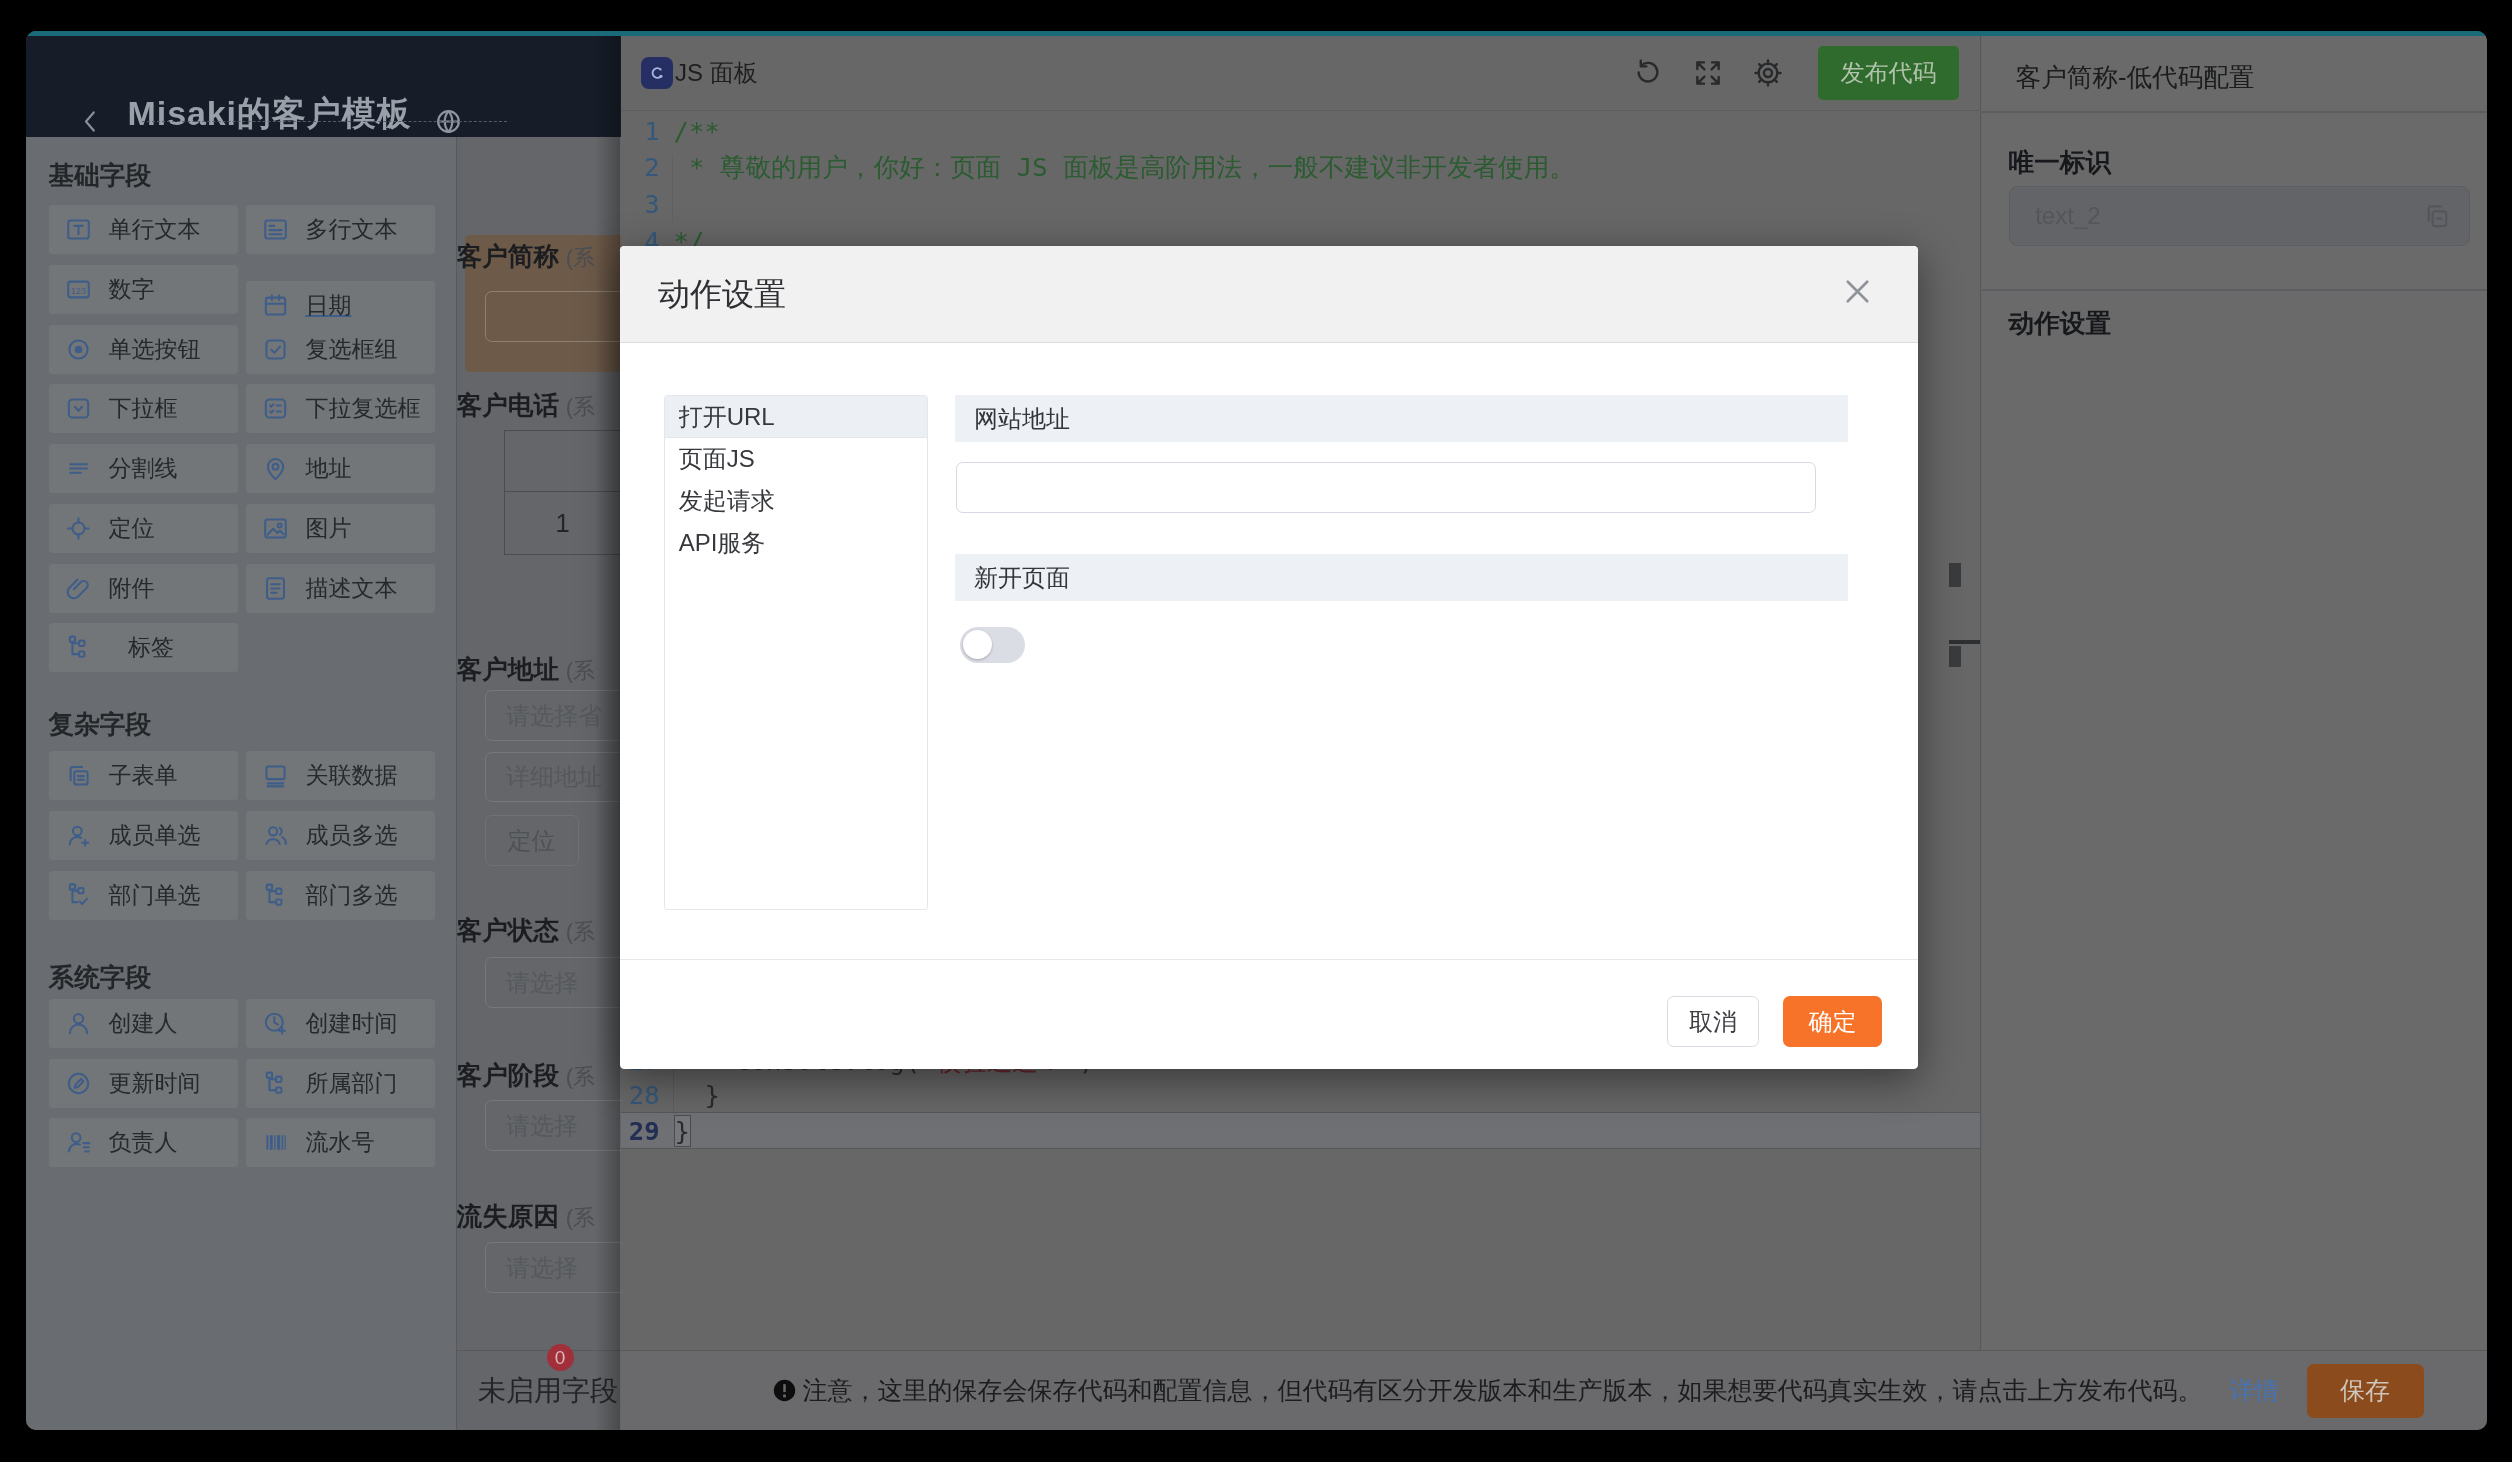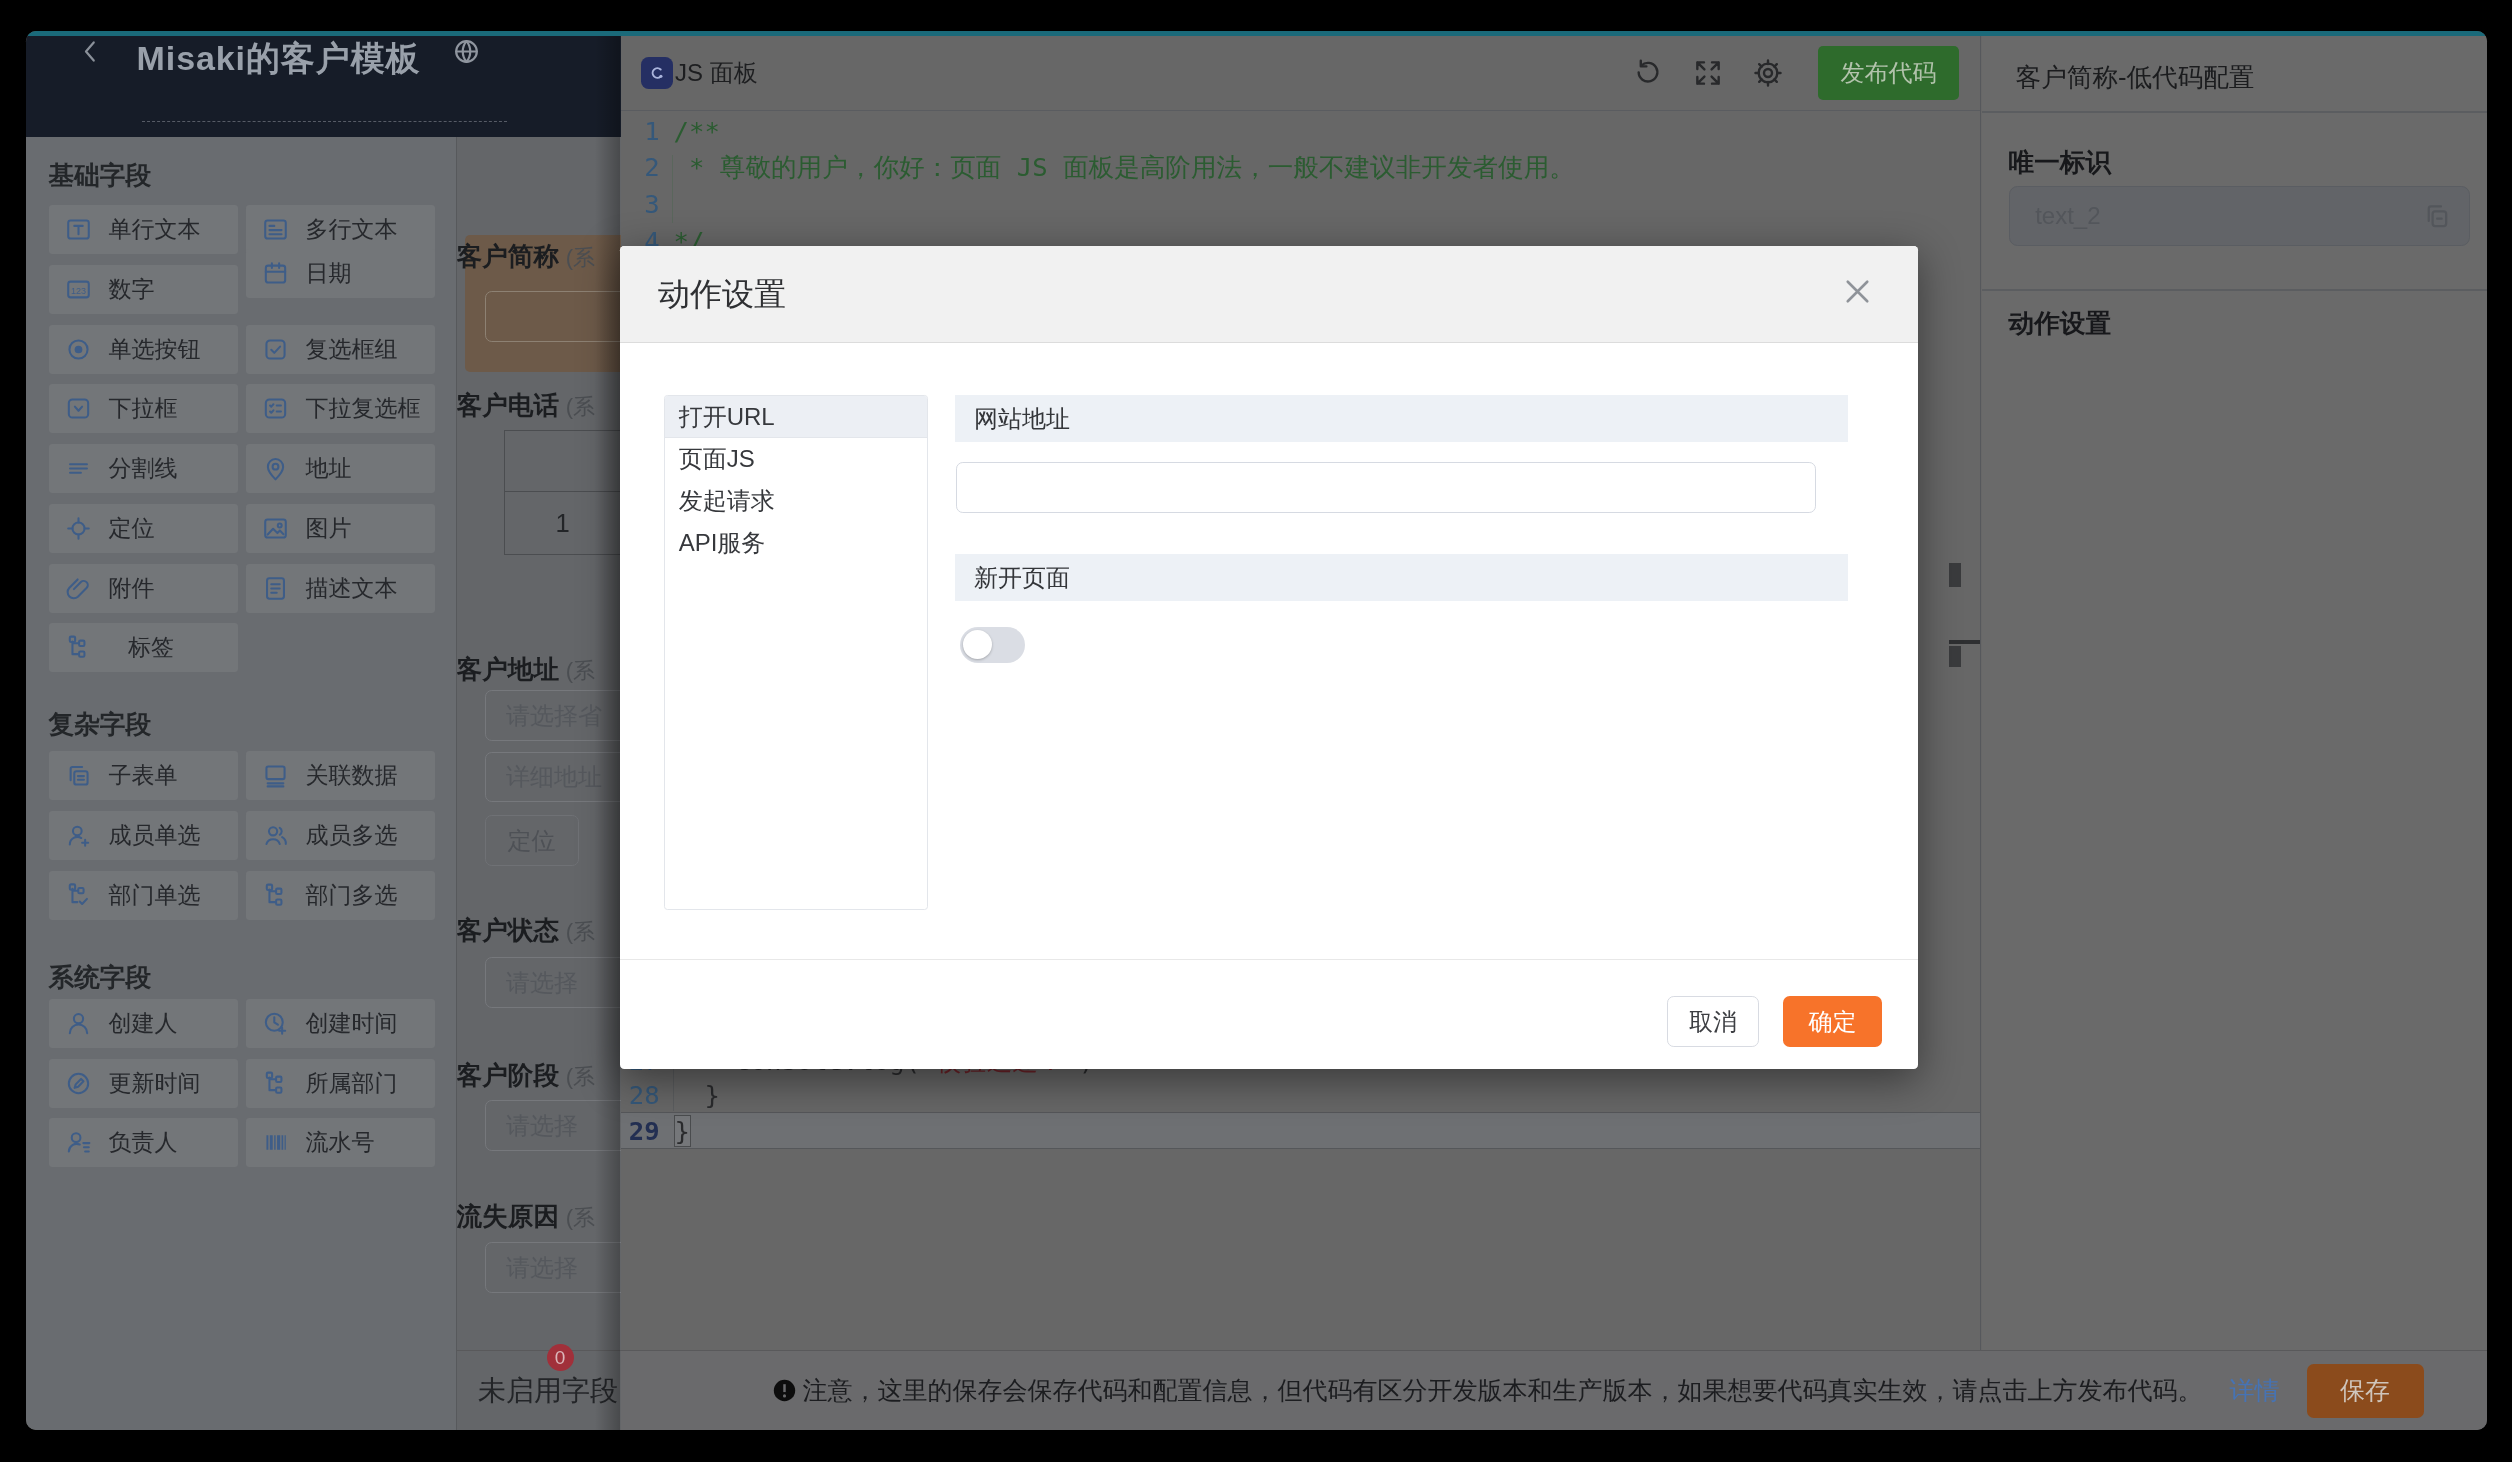--- a/index.html
+++ b/index.html
@@ -7,21 +7,21 @@
     --teal:#1a6a7a; --green:#2e6b2c; --iconblue:#3e5d88;
     --cm:#2b5c31; --st:#6e2228; --ln:#35587a; --pl:#2a2b2d;
   }
   *{margin:0;padding:0;box-sizing:border-box;}
   body{background:#000;font-family:"Liberation Sans","DejaVu Sans",sans-serif;}
   #app{position:relative;width:2512px;height:1463px;background:#000;overflow:hidden;}
   .win{position:absolute;left:25.6px;top:31px;width:2461px;height:1399px;border-radius:10.2px;overflow:hidden;background:#676767;}
   .topline{position:absolute;left:0;top:0;width:2461px;height:5.1px;background:var(--teal);}
 
   
-  .lhead{position:absolute;left:0;top:5.1px;width:595px;height:101px;background:#161c28;display:flex;align-items:flex-start;padding-left:49px;gap:31px;}
+  .lhead{position:absolute;left:0;top:5.1px;width:595px;height:101px;background:#161c28;display:flex;align-items:flex-end;padding-left:49px;gap:22px;}
   .lhead .ttl{font-size:34px;font-weight:bold;color:#99a0aa;letter-spacing:0.9px;}
   .icn{display:inline-flex;align-items:center;justify-content:center;}
   .icn svg{stroke:currentColor;fill:none;stroke-width:1.7;stroke-linecap:round;stroke-linejoin:round;}
   .dash{position:absolute;left:116px;top:85px;width:365px;border-bottom:1.7px dashed #565b66;}
 
   
   .sidebar{position:absolute;left:0;top:106px;width:431px;height:1294px;background:#696c70;border-right:0.9px solid #57595c;}
   .sec-title{position:absolute;left:23px;font-size:25.6px;font-weight:bold;color:#232629;}
   .sitem{position:absolute;width:189px;height:49px;background:#737679;border-radius:3.4px;display:flex;align-items:center;padding-left:15.4px;gap:15.4px;color:var(--iconblue);}
   .sitem .lbl{font-size:23px;color:#26282c;white-space:nowrap;}
@@ -146,21 +146,21 @@
         </div>
         <div class="sitem" style="left: 23px; top: 128px;">
           <span class="icn">
             <svg viewBox="0 0 24 24" fill="none" stroke="currentColor" stroke-width="1.6" stroke-linecap="round" stroke-linejoin="round">
               <rect x="3.5" y="5.5" width="17" height="13" rx="2"></rect>
               <text x="12" y="15.5" text-anchor="middle" font-size="7.5" stroke="none" fill="currentColor">123</text>
             </svg>
           </span>
           <span class="lbl">数字</span>
         </div>
-        <div class="sitem" style="left: 220px; top: 112px;">
+        <div class="sitem" style="left: 220px; top: 144px; text-decoration: underline;">
           <span class="icn">
             <svg viewBox="0 0 24 24" fill="none" stroke="currentColor" stroke-width="1.6" stroke-linecap="round" stroke-linejoin="round">
               <rect x="4" y="5.5" width="16" height="14" rx="2"></rect>
               <path d="M4 10.5h16M9 3.5v4M15 3.5v4"></path>
             </svg>
           </span>
           <span class="lbl">日期</span>
         </div>
         <div class="sitem" style="left: 23px; top: 188px;">
           <span class="icn">

